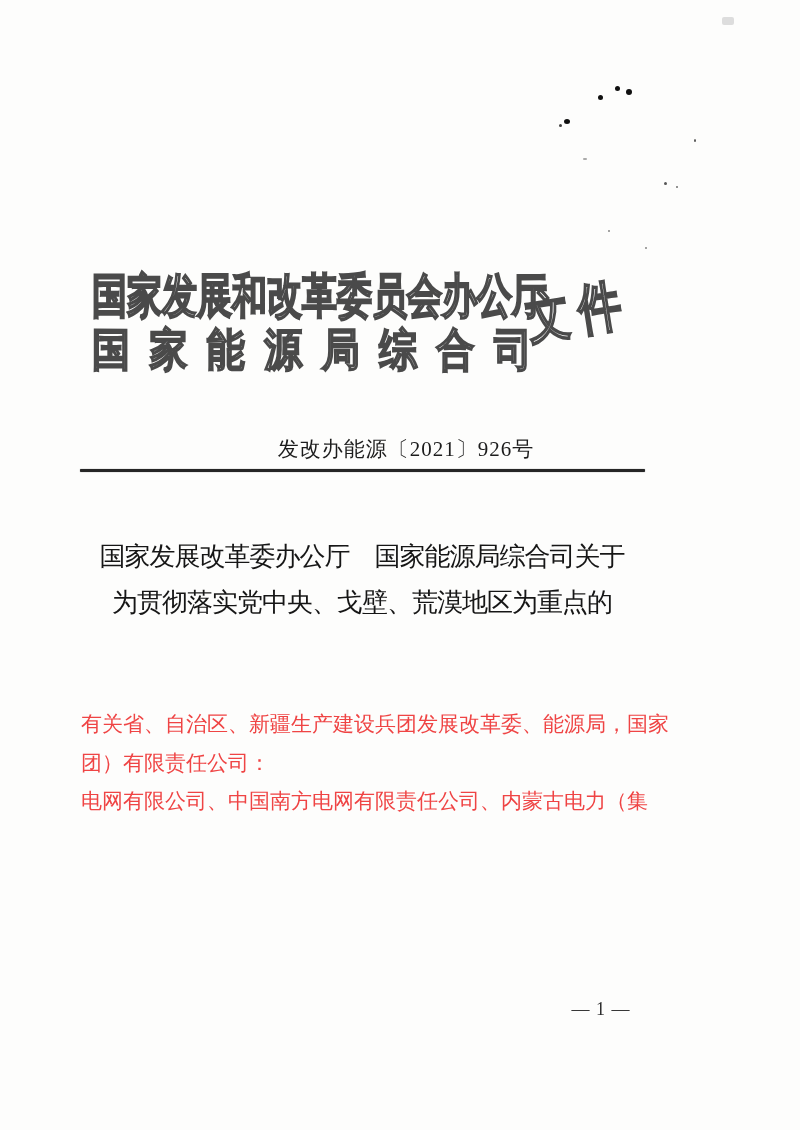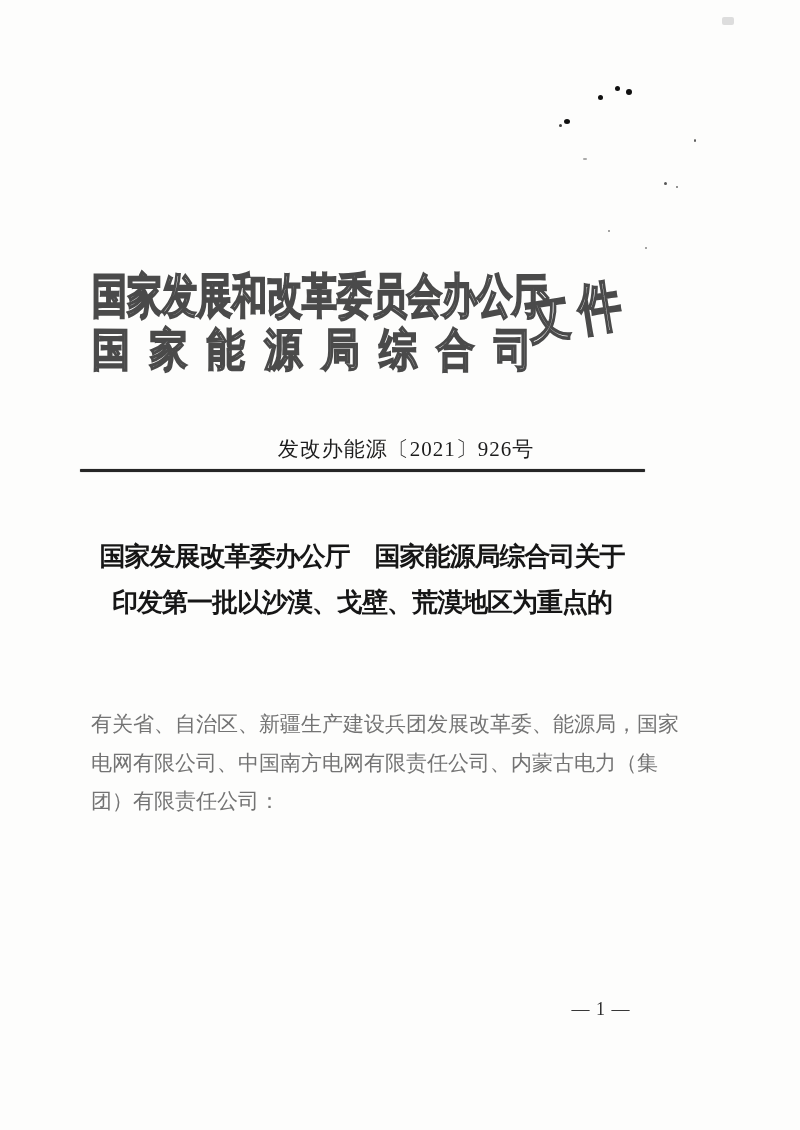--- a/index.html
+++ b/index.html
@@ -41,27 +41,27 @@
 
   
   .separator{
     position:absolute;left:80px;top:469px;width:565px;height:3px;
     background:#262626;border-radius:1px;box-shadow:0 0 1px #555;
   }
 
   
   .title{
     position:absolute;left:0;top:534px;width:724px;text-align:center;
-    font-size:26px;font-weight:bold;color:#161616;line-height:46px;letter-spacing:-1px;
+    font-size:26px;font-weight:normal;color:#161616;line-height:46px;letter-spacing:-1px;
   }
 
   
   .para{
-    position:absolute;left:91px;width:562px;font-size:21px;line-height:38.5px;
-    color:#737373;white-space:nowrap;
+    position:absolute;left:81px;width:562px;font-size:21px;line-height:38.5px;
+    color:#ef4444;white-space:nowrap;
   }
   .recipients{top:705px;}
   .body-para{top:822px;}
   .indent{text-indent:42px;}
 
   
   .page-number{
     position:absolute;left:556px;top:999px;width:90px;text-align:center;
     font-size:18px;color:#2e2e2e;letter-spacing:1px;
   }
@@ -115,25 +115,25 @@
       <span>文</span>
       <span>件</span>
     </div>
 
   <div class="doc-number">发改办能源〔2021〕926号</div>
 
   <div class="separator"></div>
 
   <div class="title">
     <div>国家发展改革委办公厅　国家能源局综合司关于</div>
-    <div>印发第一批以沙漠、戈壁、荒漠地区为重点的</div>
+    <div>为贯彻落实党中央、戈壁、荒漠地区为重点的</div>
   </div>
 
   <div class="para recipients">
     <div>有关省、自治区、新疆生产建设兵团发展改革委、能源局，国家</div>
+    <div>团）有限责任公司：</div>
     <div>电网有限公司、中国南方电网有限责任公司、内蒙古电力（集</div>
-    <div>团）有限责任公司：</div>
   </div>
 
 
   <div class="page-number">— 1 —</div>
 
 </div>
 
 </body></html>

